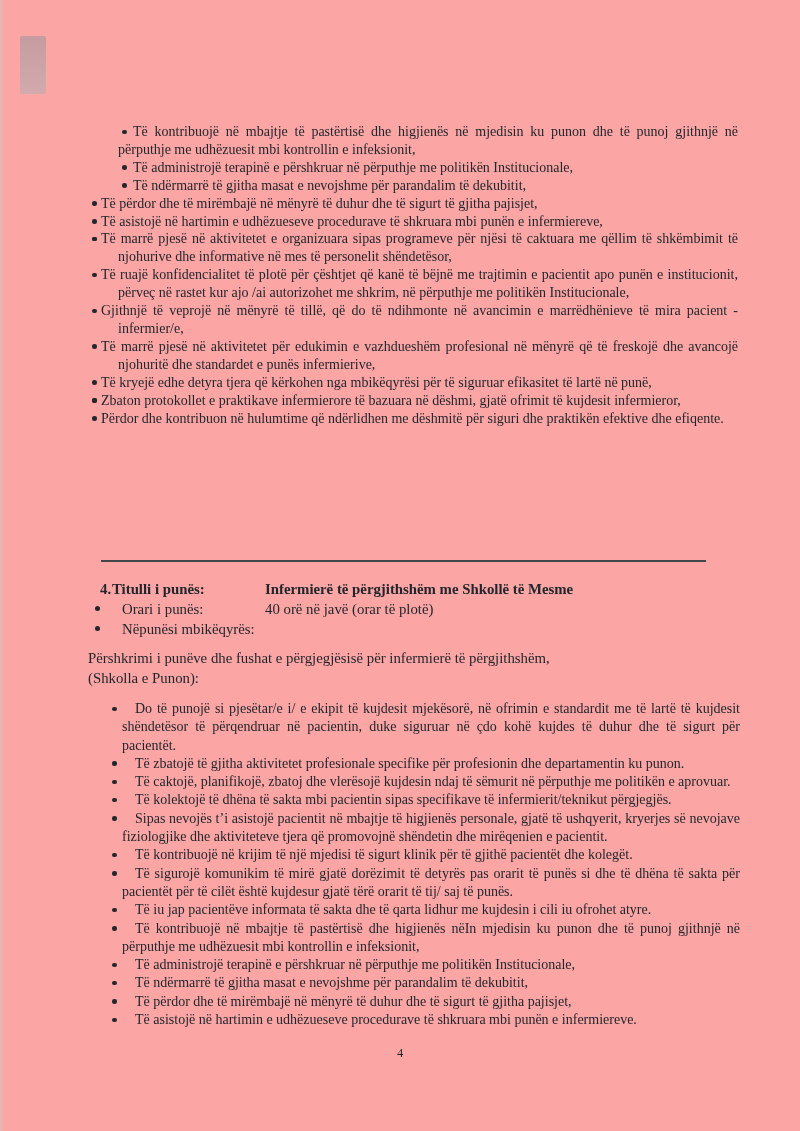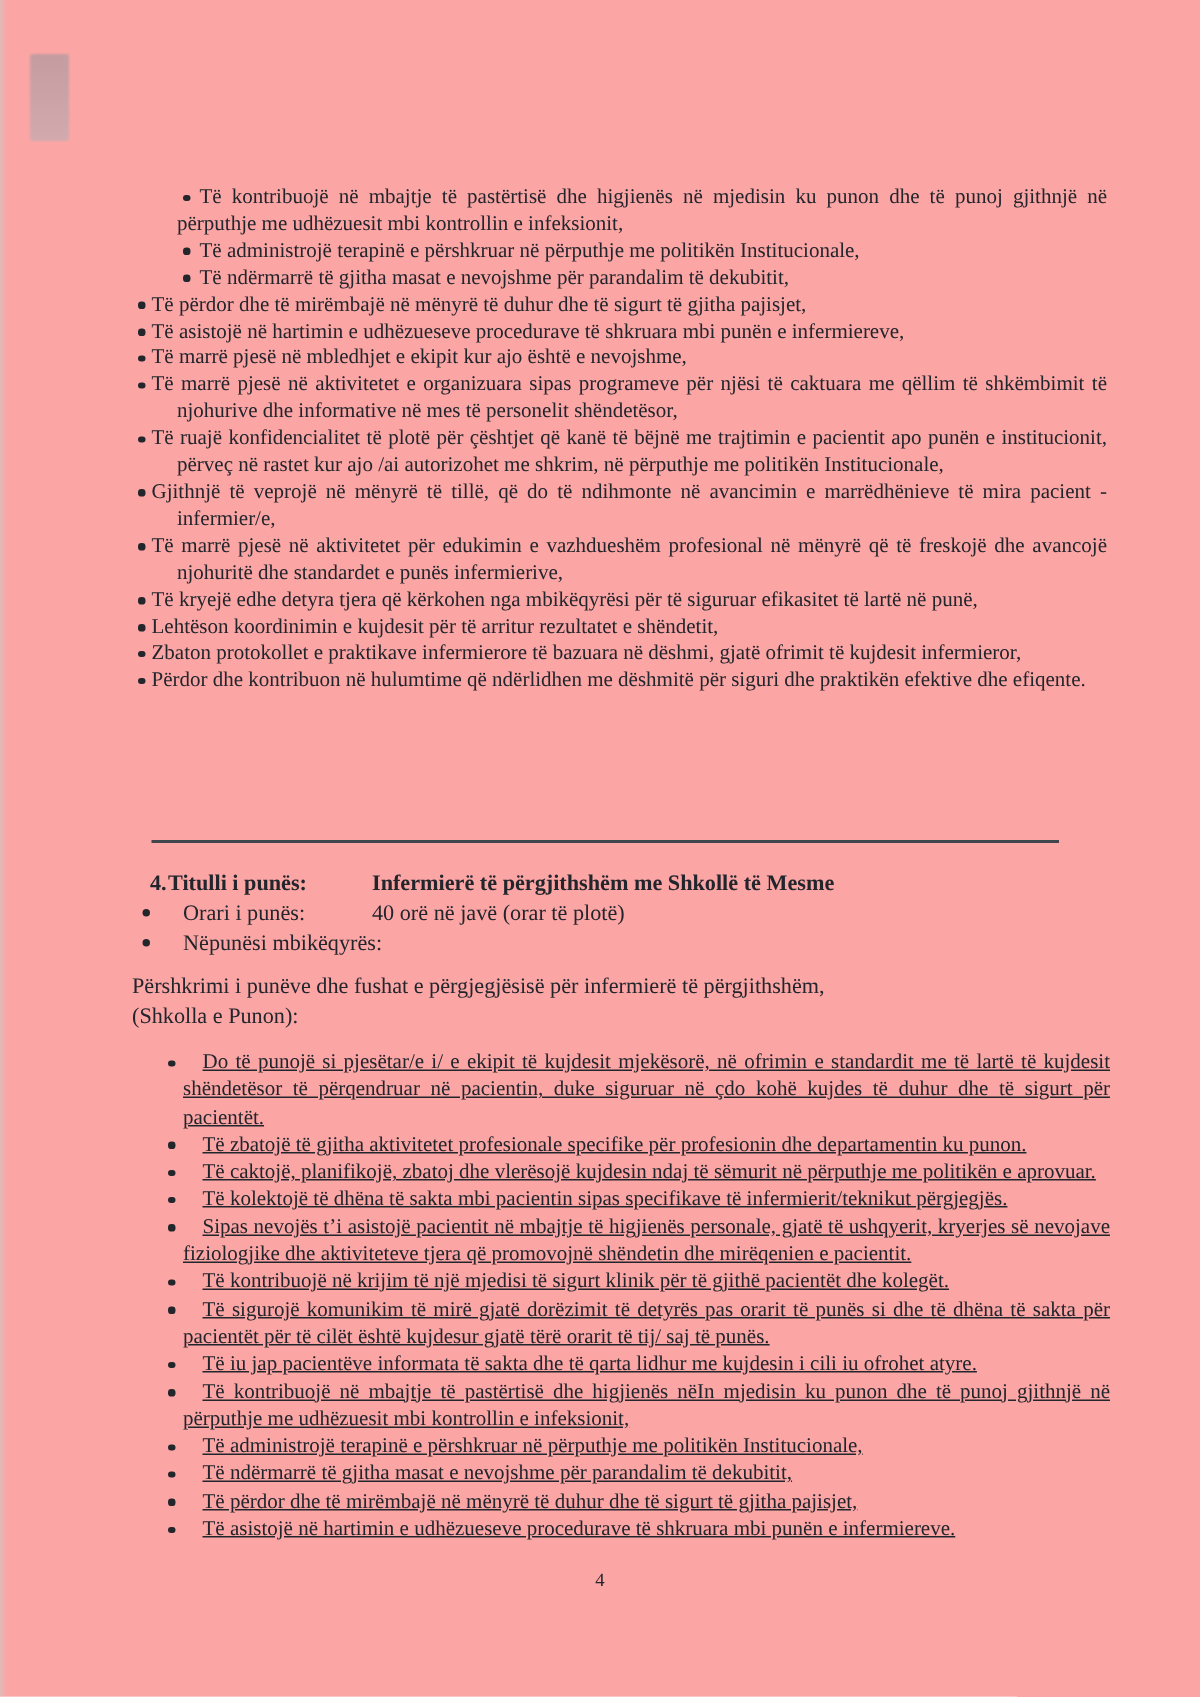--- a/index.html
+++ b/index.html
@@ -18,36 +18,36 @@
   .artifact-topleft{position:absolute;left:20px;top:36px;width:26px;height:58px;
     background:linear-gradient(#8f969e,#aab0b6);opacity:.5;filter:blur(.6px);border-radius:2px;}
 
   
   .list{position:absolute;left:0;right:0;font-size:14px;line-height:17.9px;}
   .list1{top:123px;}
   .list2{top:700px;line-height:18.3px;}
   .li-item{position:relative;margin:0 62px 0 118px;text-align:justify;}
   .list1 .li-item.deep{text-indent:15px;}
   .list1 .li-item.normal{text-indent:-17px;}
-  .list2 .li-item{margin:0 60px 0 122px;text-indent:13px;text-decoration:underline;}
+  .list2 .li-item{margin:0 60px 0 122px;text-indent:13px;}
   .bullet{position:absolute;top:6.5px;width:4.5px;height:4.5px;border-radius:50%;background:#23262b;}
   .list1 .deep > .bullet{left:4px;}
   .list1 .normal > .bullet{left:-26px;}
   .list2 .li-item > .bullet{left:-10px;}
 
   
   .rule{position:absolute;top:560px;left:101px;width:605px;height:2px;background:#41464c;}
 
   
   .s4{position:absolute;top:579px;left:0;right:0;font-size:14.8px;line-height:20px;}
   .s4-row{position:relative;height:20px;}
   .s4-num{position:absolute;left:100px;font-weight:700;}
   .s4-label{position:absolute;left:122px;text-align:right;}
   .s4-row.first .s4-label{left:112px;font-weight:700;}
-  .s4-value{position:absolute;left:248px;text-align:center;}
+  .s4-value{position:absolute;left:265px;text-align:center;}
   .s4-value.bold{font-weight:700;}
   .dot{position:absolute;left:95px;top:7px;width:5px;height:5px;border-radius:50%;background:#23262b;}
 
   
   .intro{position:absolute;top:648px;left:88px;right:70px;font-size:14.8px;line-height:20px;font-family:Liberation Serif, serif;}
 
   
   .pagenum{position:absolute;top:1046px;left:0;width:100%;text-align:center;font-size:12.5px;}
 </style>
 </head>
@@ -56,27 +56,27 @@
 <div class="sheet">
   <div class="edge-left"></div>
   <div class="artifact-topleft"></div>
 
   <div class="list list1">
       <div class="li-item deep"><span class="bullet"></span><span>Të kontribuojë në mbajtje të pastërtisë dhe higjienës në mjedisin ku punon dhe të punoj gjithnjë në përputhje me udhëzuesit mbi kontrollin e infeksionit,</span></div>
       <div class="li-item deep"><span class="bullet"></span><span>Të administrojë terapinë e përshkruar në përputhje me politikën Institucionale,</span></div>
       <div class="li-item deep"><span class="bullet"></span><span>Të ndërmarrë të gjitha masat e nevojshme për parandalim të dekubitit,</span></div>
       <div class="li-item normal"><span class="bullet"></span><span>Të përdor dhe të mirëmbajë në mënyrë të duhur dhe të sigurt të gjitha pajisjet,</span></div>
       <div class="li-item normal"><span class="bullet"></span><span>Të asistojë në hartimin e udhëzueseve procedurave të shkruara mbi punën e infermiereve,</span></div>
-      <div class="li-item normal"><span class="bullet"></span><span>Të marrë pjesë në mbledhjet e ekipit kur ajo është e nevojshme,</span></div>
+      <div class="li-item normal"><span class="bullet"></span></div>
       <div class="li-item normal"><span class="bullet"></span><span>Të marrë pjesë në aktivitetet e organizuara sipas programeve për njësi të caktuara me qëllim të shkëmbimit të njohurive dhe informative në mes të personelit shëndetësor,</span></div>
       <div class="li-item normal"><span class="bullet"></span><span>Të ruajë konfidencialitet të plotë për çështjet që kanë të bëjnë me trajtimin e pacientit apo punën e institucionit, përveç në rastet kur ajo /ai autorizohet me shkrim, në përputhje me politikën Institucionale,</span></div>
       <div class="li-item normal"><span class="bullet"></span><span>Gjithnjë të veprojë në mënyrë të tillë, që do të ndihmonte në avancimin e marrëdhënieve të mira pacient - infermier/e,</span></div>
       <div class="li-item normal"><span class="bullet"></span><span>Të marrë pjesë në aktivitetet për edukimin e vazhdueshëm profesional në mënyrë që të freskojë dhe avancojë njohuritë dhe standardet e punës infermierive,</span></div>
       <div class="li-item normal"><span class="bullet"></span><span>Të kryejë edhe detyra tjera që kërkohen nga mbikëqyrësi për të siguruar efikasitet të lartë në punë,</span></div>
-      <div class="li-item normal"><span class="bullet"></span><span>Lehtëson koordinimin e kujdesit për të arritur rezultatet e shëndetit,</span></div>
+      <div class="li-item normal"><span class="bullet"></span></div>
       <div class="li-item normal"><span class="bullet"></span><span>Zbaton protokollet e praktikave infermierore të bazuara në dëshmi, gjatë ofrimit të kujdesit infermieror,</span></div>
       <div class="li-item normal"><span class="bullet"></span><span>Përdor dhe kontribuon në hulumtime që ndërlidhen me dëshmitë për siguri dhe praktikën efektive dhe efiqente.</span></div>
     </div>
 
   <div class="rule"></div>
 
   <div class="s4">
     <div class="s4-row first">
       <span class="s4-num">4.</span>
       <span class="s4-label">Titulli i punës:</span>

